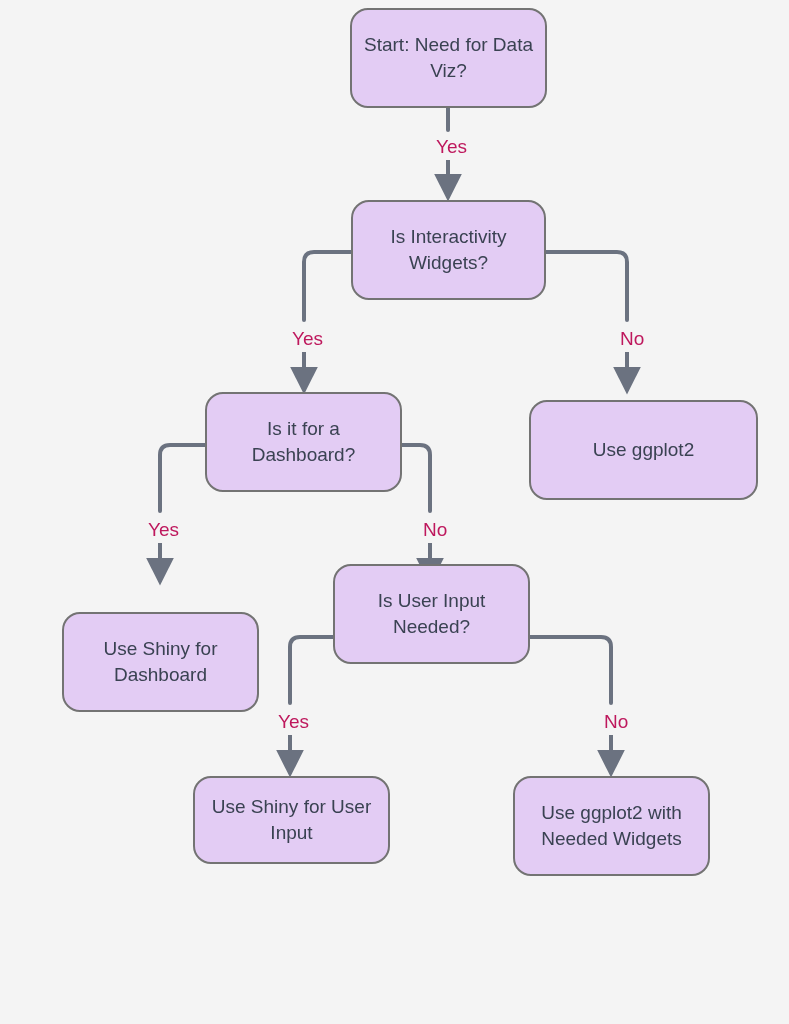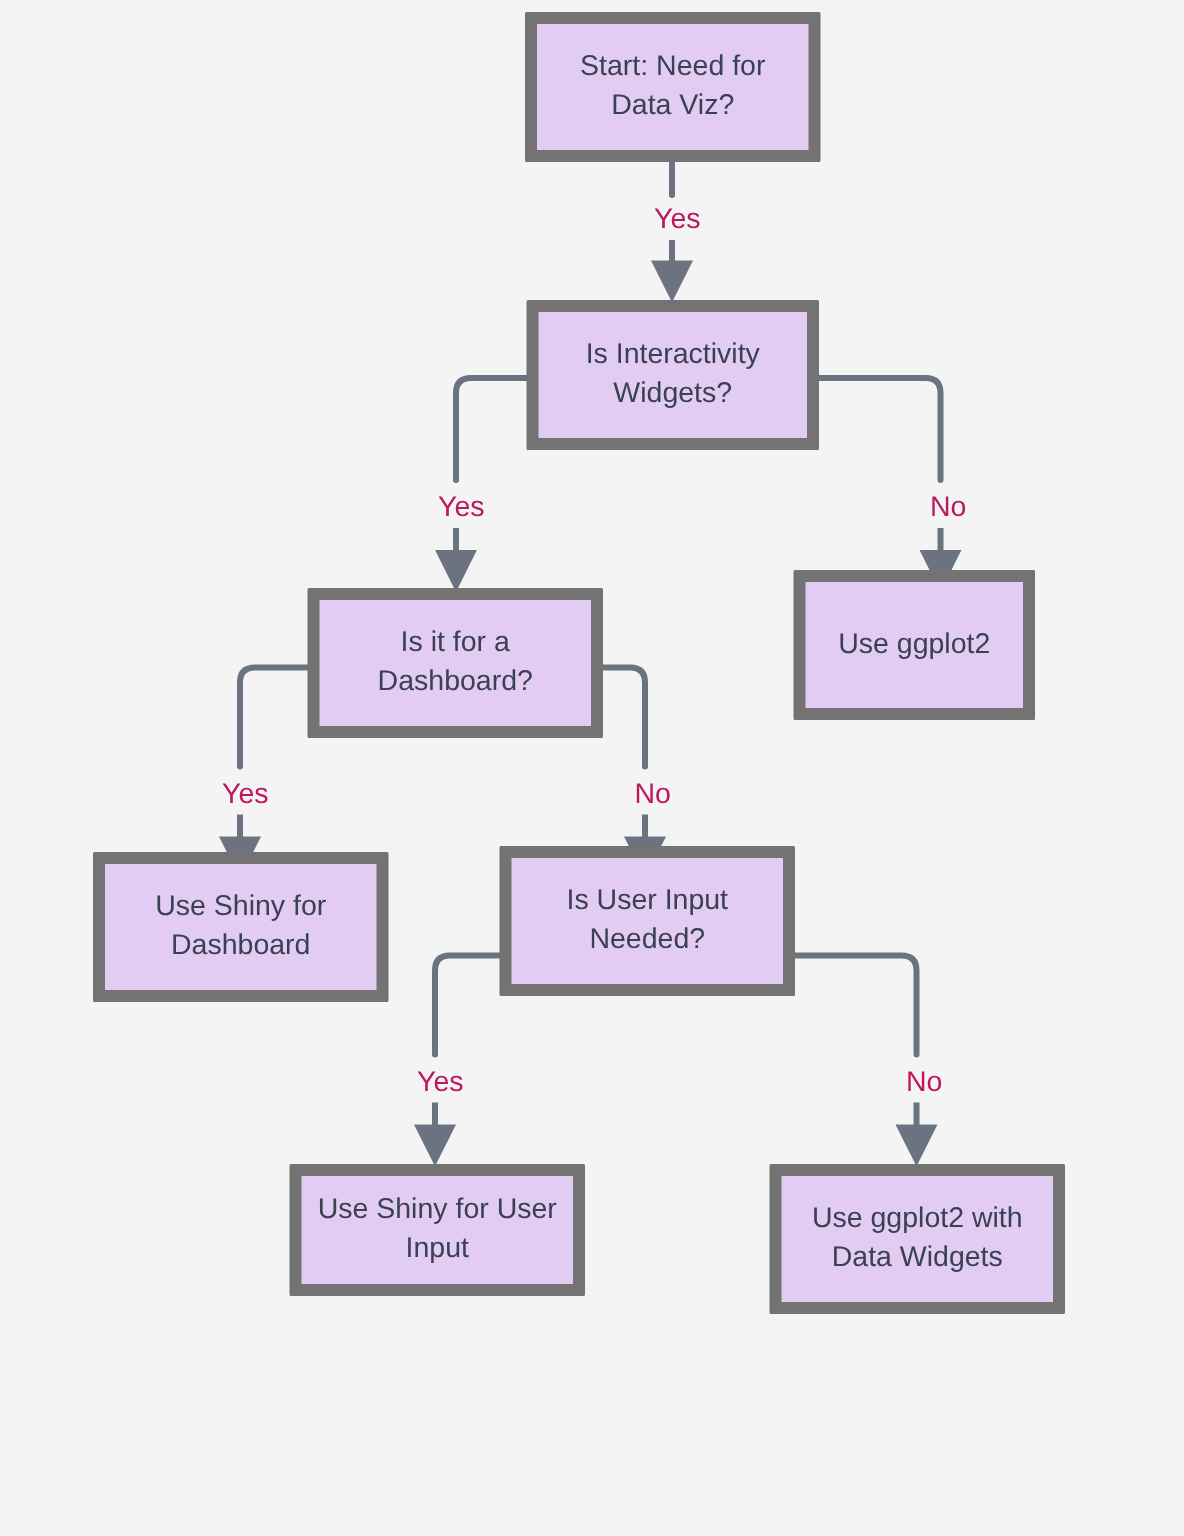--- a/index.html
+++ b/index.html
@@ -1,17 +1,17 @@
 <!DOCTYPE html>
 <html><head>
 <meta charset="utf-8">
 <style>
 html,body{margin:0;padding:0}
 body{background:#f4f4f4;width:789px;height:1024px;position:relative;font-family:Arial,Helvetica,sans-serif}
-.node{position:absolute;background:#e3ccf4;border:8px solid #737373;border-radius:1px;display:flex;align-items:center;justify-content:center;text-align:center;color:#3a4252;font-size:19px;line-height:1.35;padding:10px;box-sizing:border-box}
+.node{position:absolute;background:#e3ccf4;border:2px solid #737373;border-radius:18px;display:flex;align-items:center;justify-content:center;text-align:center;color:#3a4252;font-size:19px;line-height:1.35;padding:10px;box-sizing:border-box}
 .edge-label{position:absolute;color:#be185d;font-size:19px;background:#f4f4f4;padding:2px 4px}
 svg{position:absolute;left:0;top:0}
 </style>
 </head>
 <body>
 
 <svg width="789" height="1024">
   <defs>
     <marker id="arrow" viewBox="0 0 10 10" refX="8" refY="5" markerWidth="7" markerHeight="7" orient="auto-start-reverse">
       <path d="M 0 0 L 10 5 L 0 10 z" fill="#6b7280"></path>
@@ -41,29 +41,29 @@
     <path d="M 611 735 L 611 772" marker-end="url(#arrow)"></path>
   </g>
 </svg>
 
 <div class="node" style="left:350px;top:8px;width:197px;height:100px">Start: Need for Data Viz?</div>
 
 <div class="node" style="left:351px;top:200px;width:195px;height:100px">Is Interactivity Widgets?</div>
 
 <div class="node" style="left:205px;top:392px;width:197px;height:100px">Is it for a Dashboard?</div>
 
-<div class="node" style="left:529px;top:380px;width:161px;height:100px">Use ggplot2</div>
+<div class="node" style="left:529px;top:400px;width:229px;height:100px">Use ggplot2</div>
 
-<div class="node" style="left:62px;top:568px;width:197px;height:100px">Use Shiny for Dashboard</div>
+<div class="node" style="left:62px;top:612px;width:197px;height:100px">Use Shiny for Dashboard</div>
 
 <div class="node" style="left:333px;top:564px;width:197px;height:100px">Is User Input Needed?</div>
 
 <div class="node" style="left:193px;top:776px;width:197px;height:88px">Use Shiny for User Input</div>
 
-<div class="node" style="left:513px;top:776px;width:197px;height:100px">Use ggplot2 with Data Widgets</div>
+<div class="node" style="left:513px;top:776px;width:197px;height:100px">Use ggplot2 with Needed Widgets</div>
 
 <div class="edge-label" style="left:432px;top:134px">Yes</div>
 <div class="edge-label" style="left:288px;top:326px">Yes</div>
 <div class="edge-label" style="left:616px;top:326px">No</div>
 <div class="edge-label" style="left:144px;top:517px">Yes</div>
 <div class="edge-label" style="left:419px;top:517px">No</div>
 <div class="edge-label" style="left:274px;top:709px">Yes</div>
 <div class="edge-label" style="left:600px;top:709px">No</div>
 
 </body></html>

